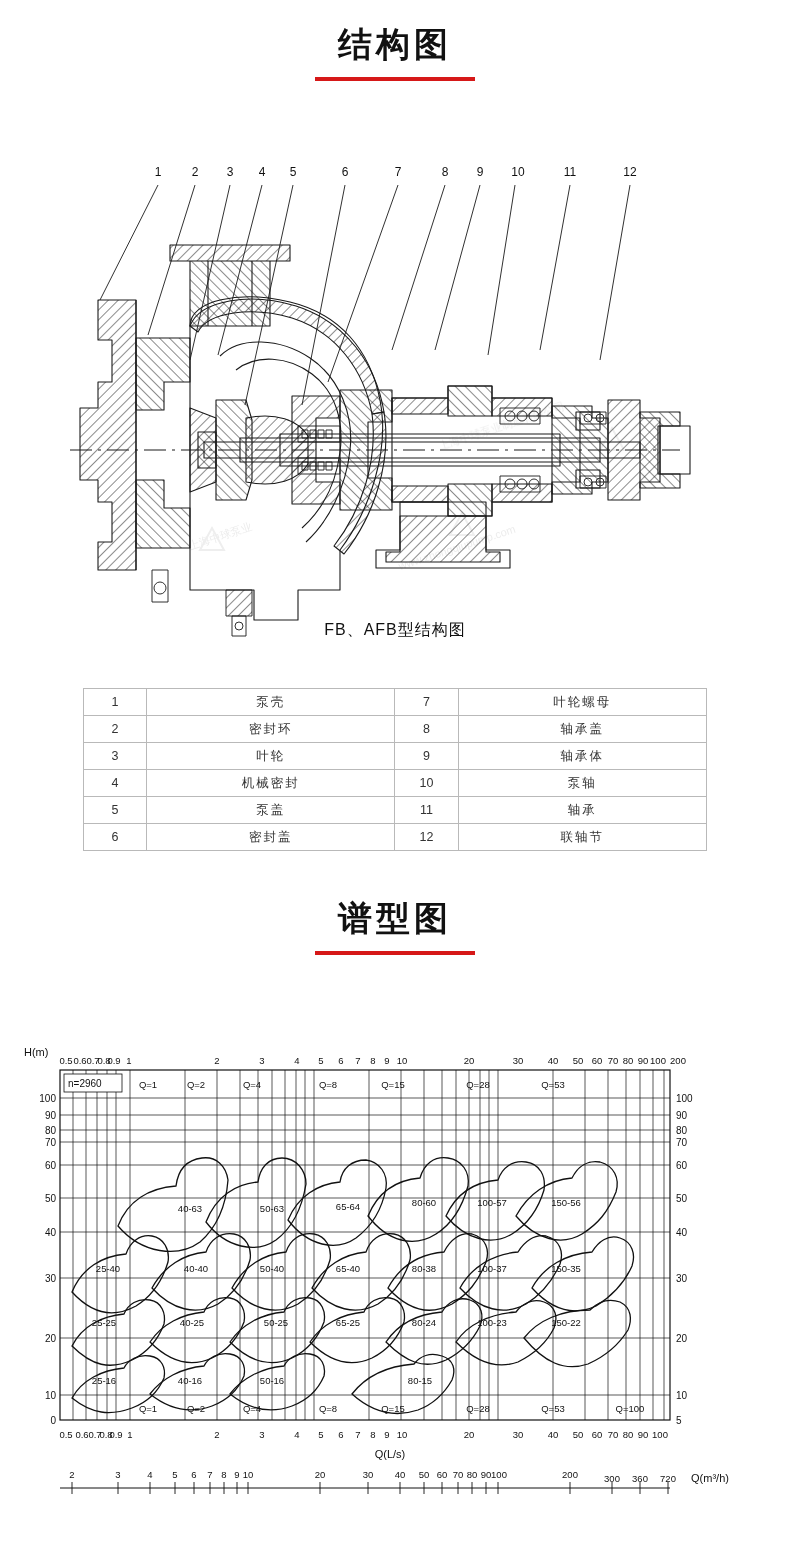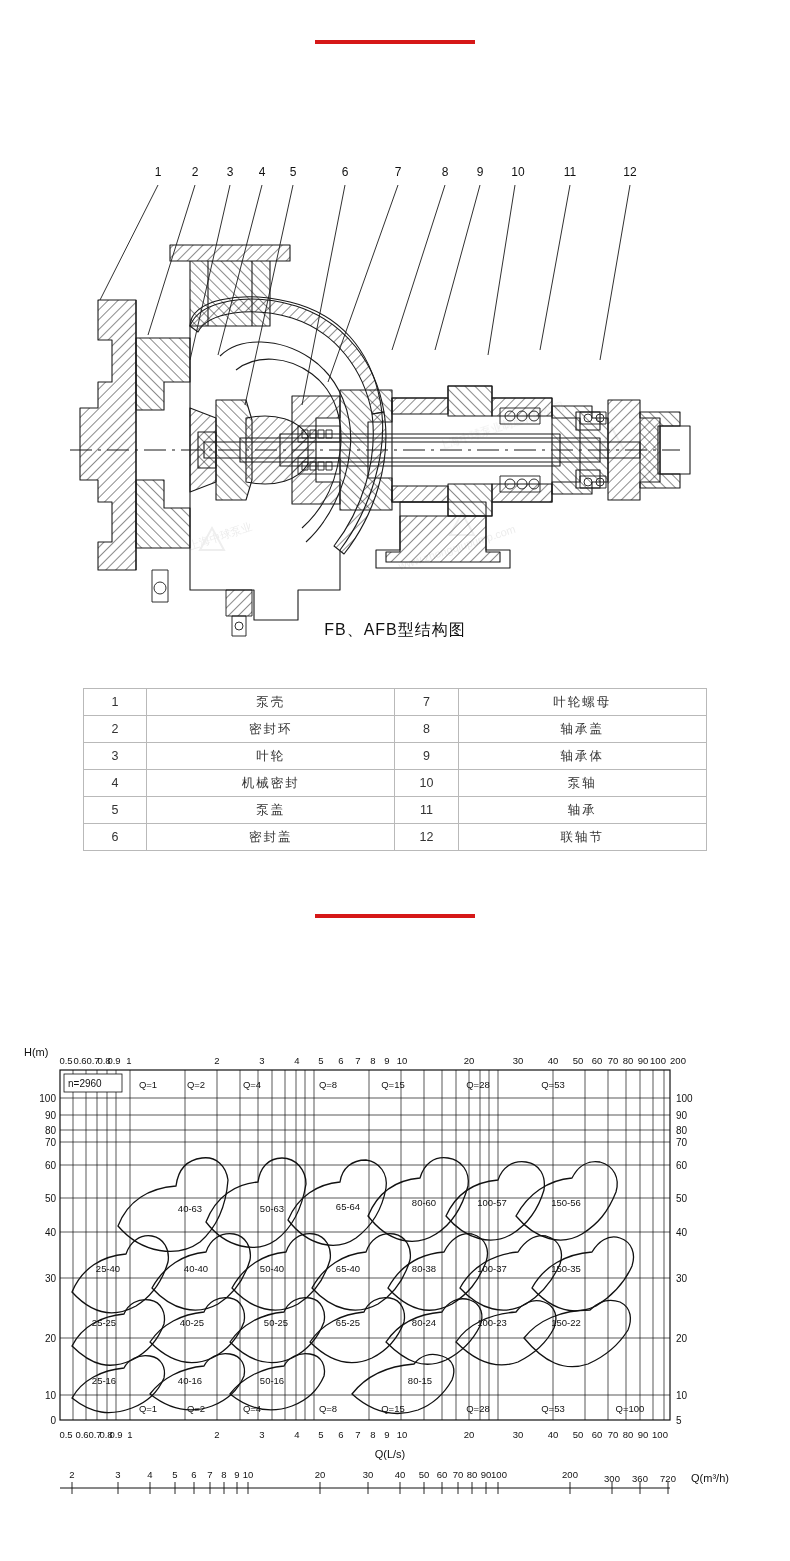--- a/index.html
+++ b/index.html
@@ -89,20 +89,21 @@
   }
   #perf-chart svg { display:block; }
 
   
   .wm { fill: #e8e8e8; }
 </style>
 </head>
 <body>
 
 <div id="heading-1" class="section-heading">
+  <div class="title">结构图</div>
   <div class="rule"></div>
 </div>
 
 <div id="structure-figure">
 <svg width="710" height="500" viewBox="0 0 710 500" xmlns="http://www.w3.org/2000/svg">
   <defs>
     <pattern id="hatchA" width="7" height="7" patternTransform="rotate(45)" patternUnits="userSpaceOnUse">
       <line x1="0" y1="0" x2="0" y2="7" stroke="#1a1a1a" stroke-width="1"></line>
     </pattern>
     <pattern id="hatchB" width="7" height="7" patternTransform="rotate(-45)" patternUnits="userSpaceOnUse">
@@ -282,20 +283,21 @@
     <tr>
       <td class="num">6</td>
       <td class="nm">密封盖</td>
       <td class="num">12</td>
       <td class="nm">联轴节</td>
     </tr>
   </tbody>
 </table>
 
 <div id="heading-2" class="section-heading">
+  <div class="title">谱型图</div>
   <div class="rule"></div>
 </div>
 
 <div id="perf-chart">
 <svg width="790" height="520" viewBox="0 0 790 520" xmlns="http://www.w3.org/2000/svg" font-family="Liberation Sans, sans-serif">
 
   <rect x="60" y="50" width="610" height="350" fill="#ffffff" stroke="#111" stroke-width="1.2"></rect>
 
   <g stroke="#111" stroke-width="0.7">
     <line x1="73" y1="50" x2="73" y2="400"></line>

